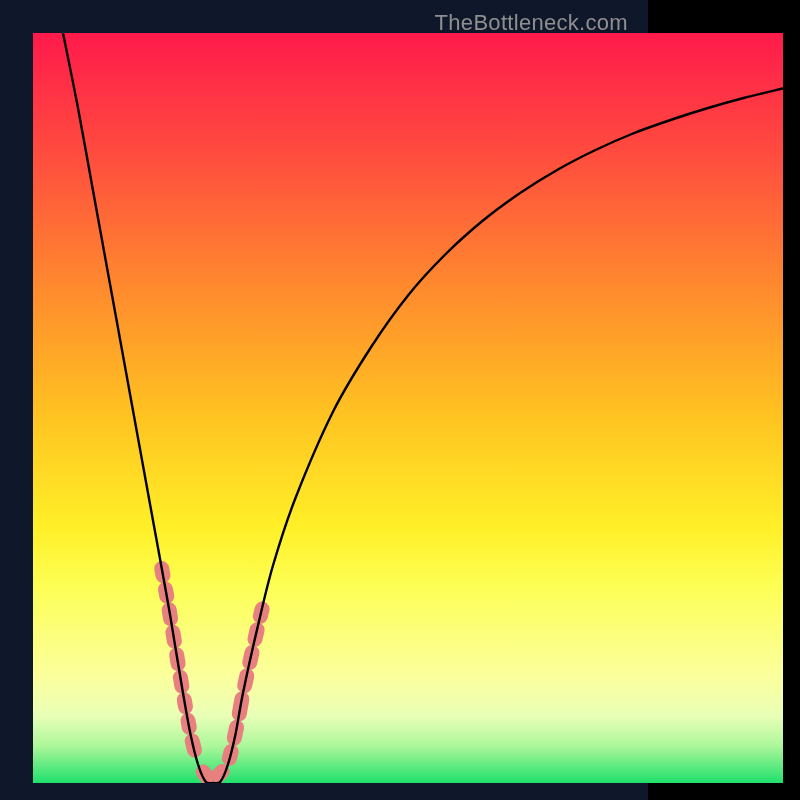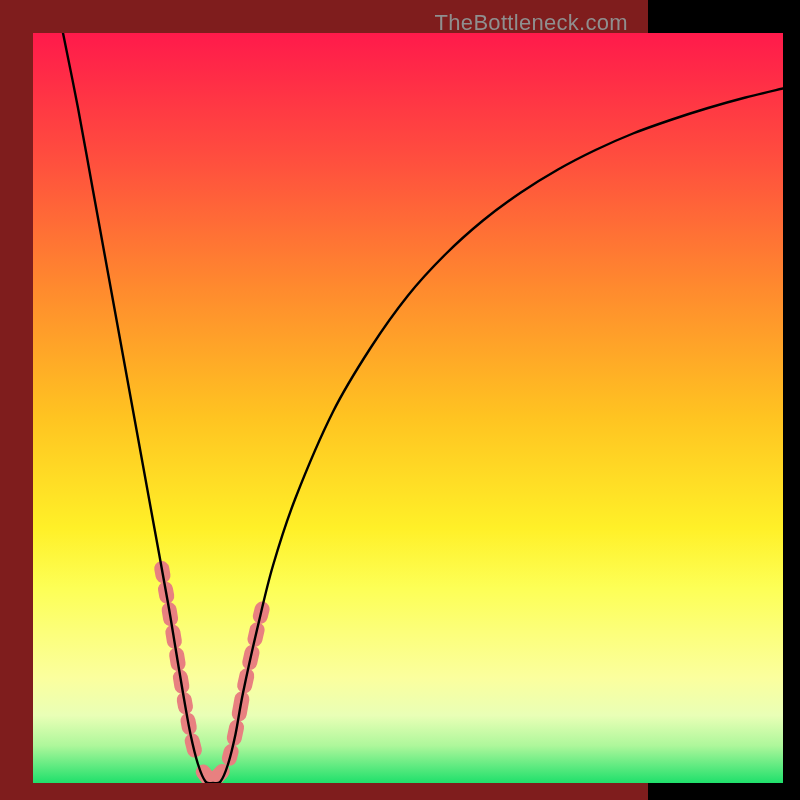--- a/index.html
+++ b/index.html
@@ -10,21 +10,21 @@
     overflow: hidden;
     background: #000;
     font-family: Arial, Helvetica, sans-serif;
   }
   .frame {
     position: absolute;
     left: 0;
     top: 0;
     width: 648px;
     height: 800px;
-    background: #7f1d1d;
+    background: #0f172a;
   }
   .plot-area {
     position: absolute;
     left: 33px;
     top: 33px;
     width: 750px;
     height: 750px;
     overflow: hidden;
   }
   .gradient {

